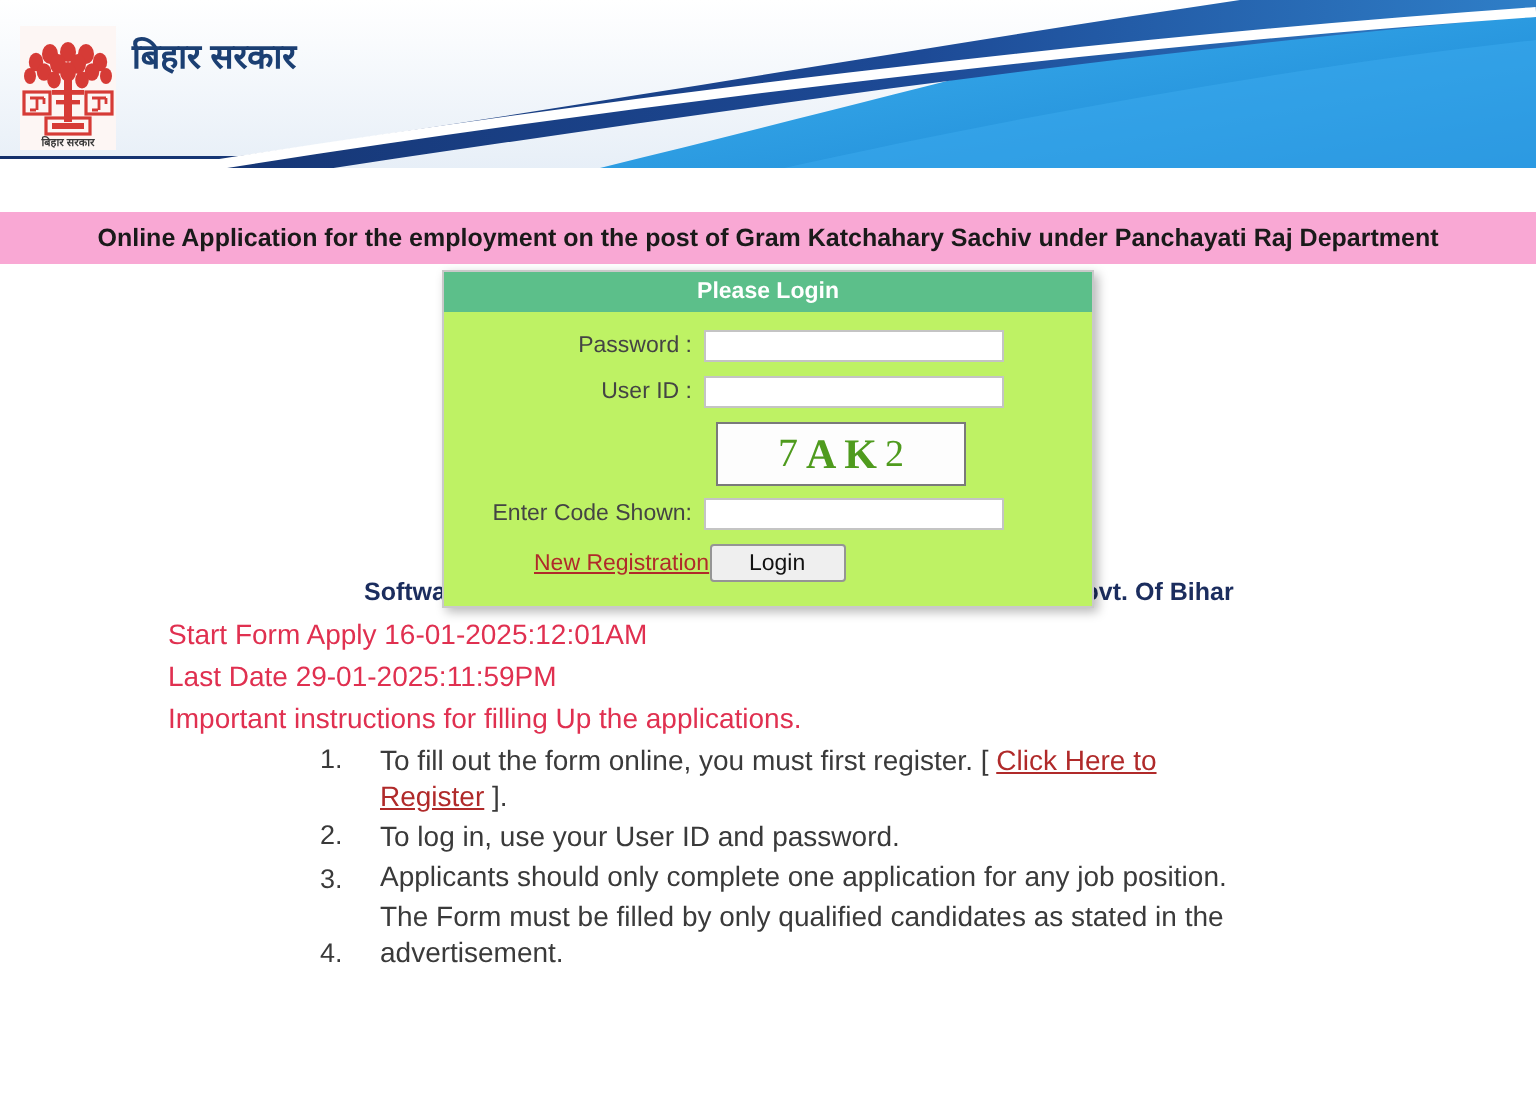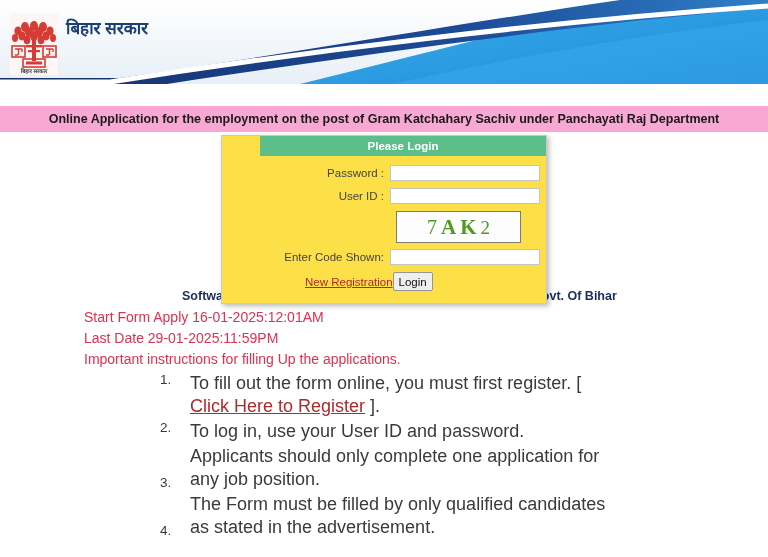--- a/index.html
+++ b/index.html
@@ -81,25 +81,24 @@
   .login-wrap {
     position: relative;
     width: 768px;
     height: 160px;
   }
   .login-box {
     position: absolute;
     left: 221px;
     top: 3px;
     width: 326px;
-    background: #fde047;
+    background: #bef264;
     border: 1px solid #c9c9c9;
     box-shadow: 2px 2px 5px rgba(0,0,0,0.28);
     box-sizing: border-box;
-    padding-left: 38px;
   }
   .login-title {
     height: 20px;
     background: #5cbf8a;
     color: #ffffff;
     font-size: 11.5px;
     font-weight: 700;
     display: flex;
     align-items: center;
     justify-content: center;
@@ -166,21 +165,21 @@
   .actions-spacer { width: 45px; }
   .reg-link {
     font-size: 11.5px;
     color: #b02a2a;
     text-decoration: underline;
     cursor: pointer;
     margin-right: 0;
     font-family: "Liberation Sans", sans-serif;
   }
   .login-btn {
-    width: 40px;
+    width: 68px;
     height: 19px;
     font-size: 11.5px;
     background: #efefef;
     border: 1px solid #959595;
     border-radius: 2px;
     color: #111;
     cursor: pointer;
     font-family: "Liberation Sans", sans-serif;
     padding: 0;
   }
@@ -215,21 +214,21 @@
   }
   .li-num {
     width: 30px;
     flex: 0 0 30px;
     font-size: 13.5px;
     color: #3a3a3a;
     text-align: left;
   }
   .li-num.low { align-self: flex-end; padding-bottom: 1px; }
   .li-text {
-    font-size: 18px;
+    font-size: 14px;
     color: #3a3a3a;
     line-height: 1.28;
   }
   .inline-link {
     color: #b02a2a;
     text-decoration: underline;
     cursor: pointer;
   }
 </style>
 </head>

